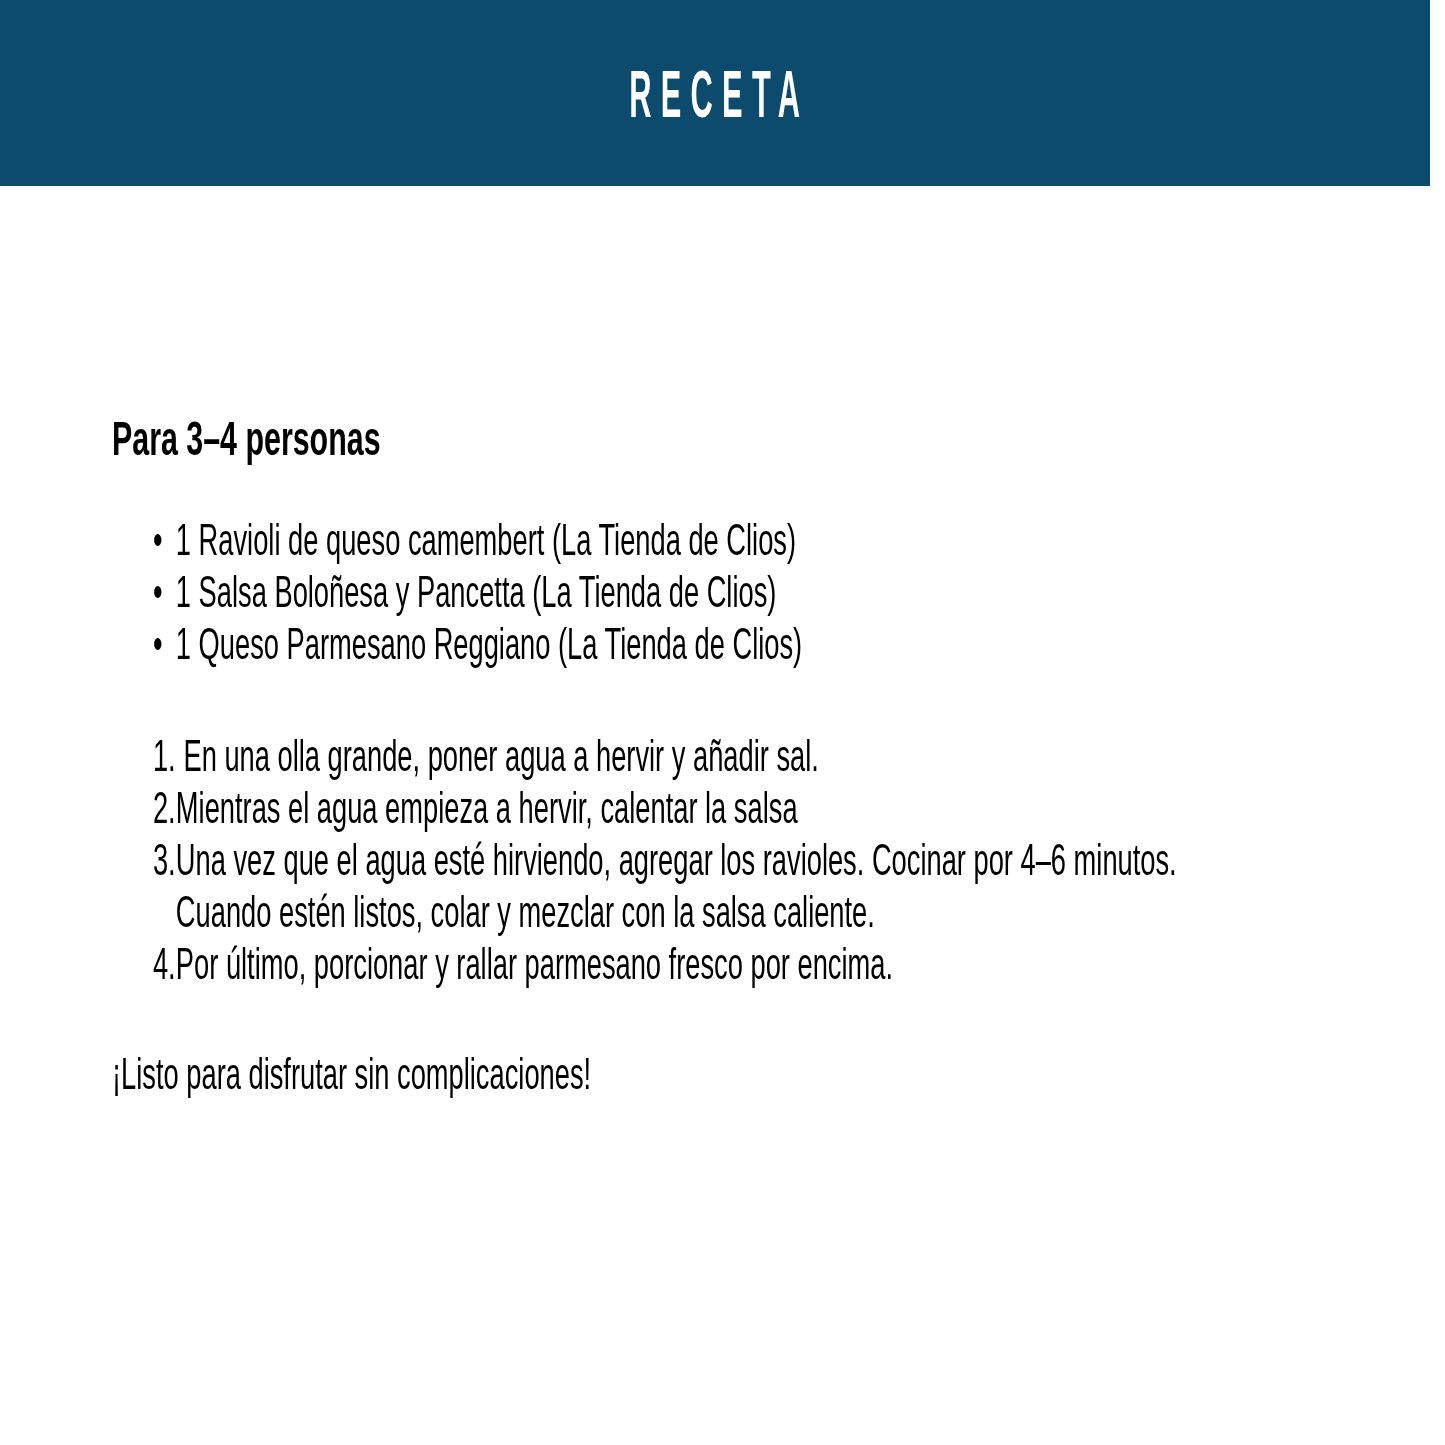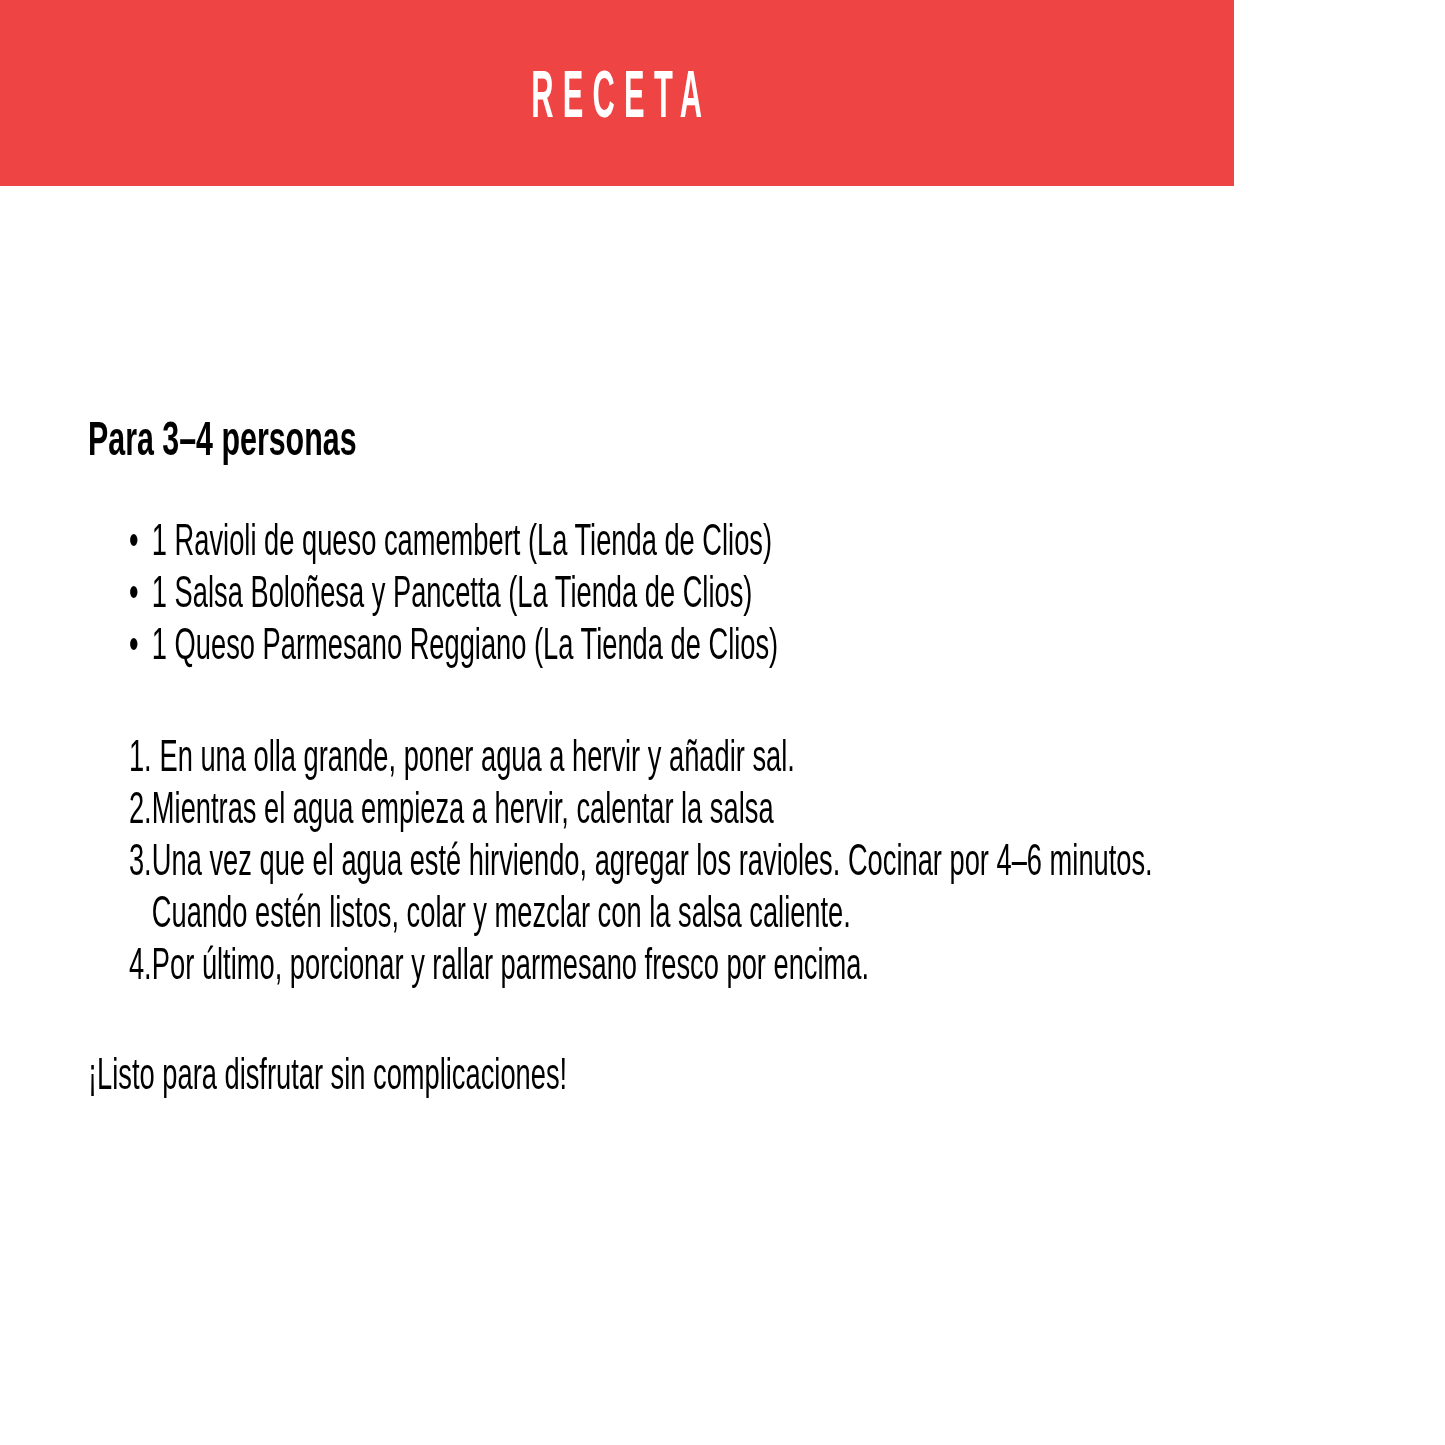--- a/index.html
+++ b/index.html
@@ -10,40 +10,40 @@
     font-family: "Liberation Sans", sans-serif;
   }
   .page {
     position: relative;
     width: 1445px;
     height: 1445px;
     background: #ffffff;
     overflow: hidden;
   }
   .header-bar {
-    width: 1234px;
+    width: 1430px;
     height: 186px;
-    background: #ef4444;
+    background: #0c4a6e;
     display: flex;
     align-items: center;
     justify-content: center;
   }
   .header-bar h1 {
     margin: 0;
     color: #ffffff;
     font-size: 67px;
     font-weight: 700;
     letter-spacing: 0.30em;
     text-indent: 0.30em;
     transform: scaleX(0.46);
     transform-origin: center center;
     white-space: nowrap;
   }
   .sheet {
-    padding-left: 88px;
+    padding-left: 112px;
     padding-right: 20px;
   }
   
   .condense {
     transform: scaleX(0.62);
     transform-origin: top left;
     width: 2156px; 
   }
   .condense h2 {
     margin: 0;

